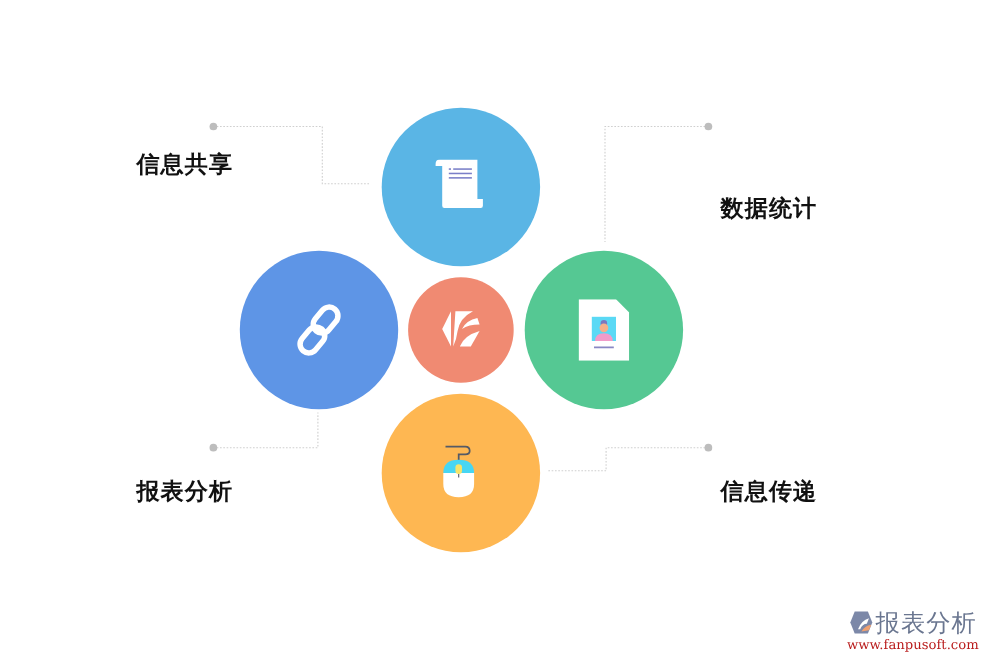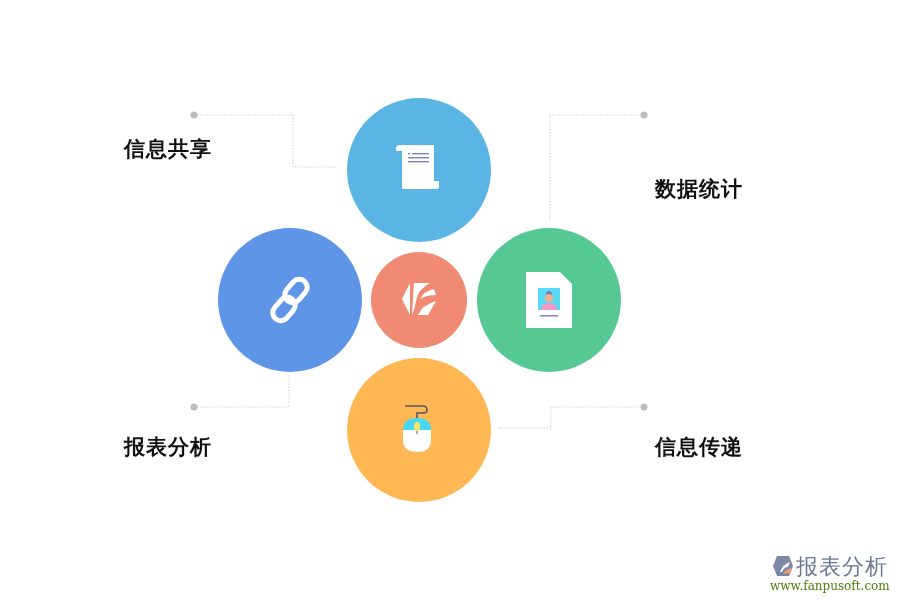--- a/index.html
+++ b/index.html
@@ -3,21 +3,21 @@
 <meta charset="utf-8">
 <style>
   html,body{margin:0;padding:0;background:#ffffff;}
   body{width:900px;height:600px;position:relative;overflow:hidden;font-family:"DejaVu Sans","Liberation Sans",sans-serif;}
   .stage{position:absolute;left:0;top:0;width:864px;height:600px;}
   .conn{position:absolute;left:0;top:0;width:900px;height:600px;}
   .circle{position:absolute;border-radius:50%;display:flex;align-items:center;justify-content:center;}
   .label{position:absolute;font-size:21px;font-weight:bold;color:#111111;letter-spacing:1px;white-space:nowrap;}
   .logo{position:absolute;left:770px;top:552px;width:125px;height:44px;}
   .logo-name{position:absolute;left:26px;top:0;font-size:22px;color:#6a7690;letter-spacing:1px;white-space:nowrap;}
-  .logo-url{position:absolute;left:0;top:27px;font-size:12px;color:#4d7c0f;font-family:"DejaVu Serif","Liberation Serif",serif;white-space:nowrap;}
+  .logo-url{position:absolute;left:0;top:27px;font-size:12px;color:#b91c1c;font-family:"DejaVu Serif","Liberation Serif",serif;white-space:nowrap;}
   .logo-mark{position:absolute;left:1px;top:2px;width:24px;height:24px;}
 </style>
 </head>
 <body>
 
 <div class="stage">
 
   <svg class="conn" viewBox="0 0 900 600">
     <g fill="none" stroke="#cfcfcf" stroke-width="1" stroke-dasharray="1.5,1.5">
       <polyline points="194,115 293,115 293,167 337,167"></polyline>

